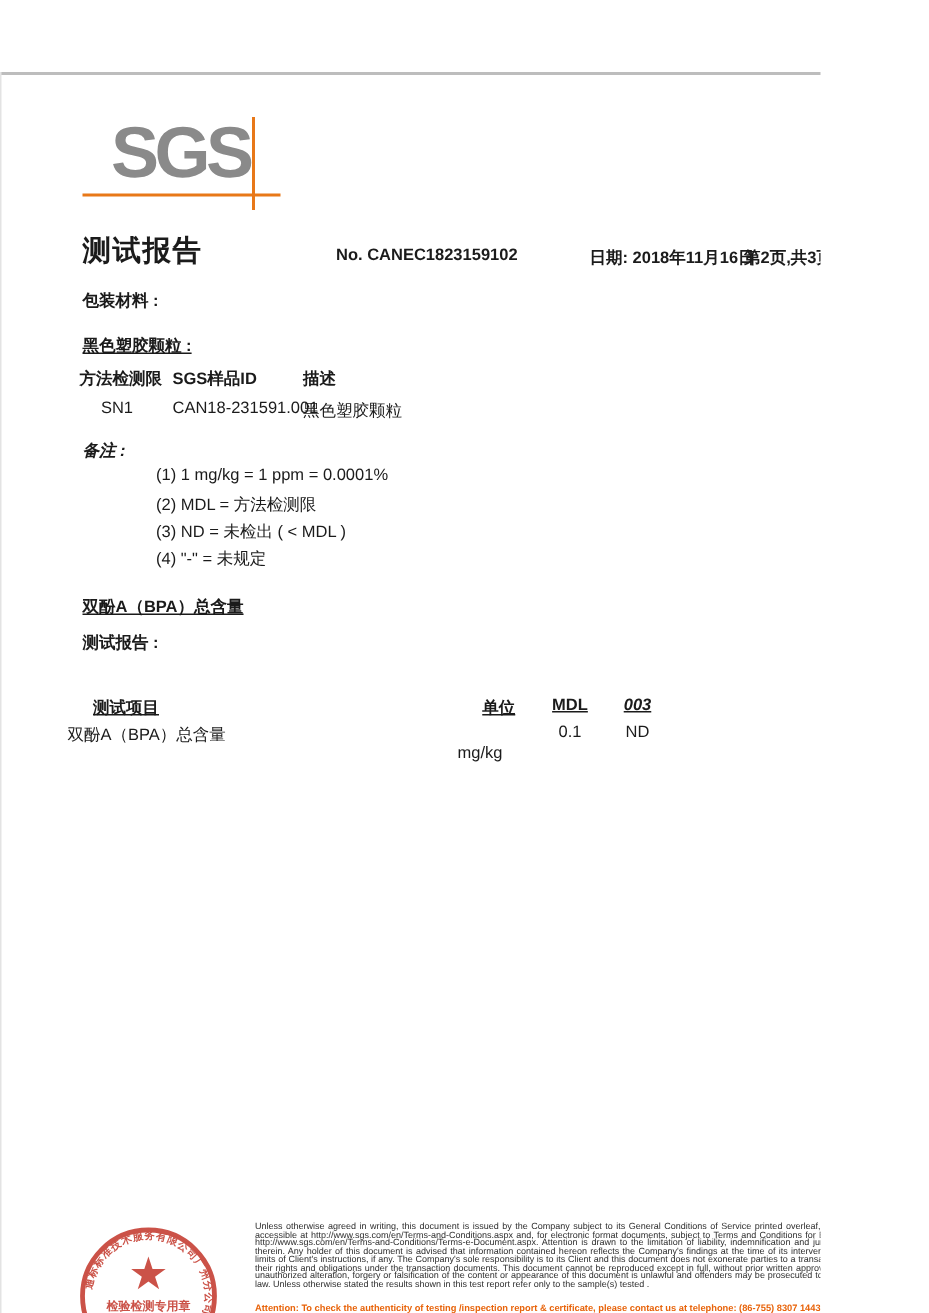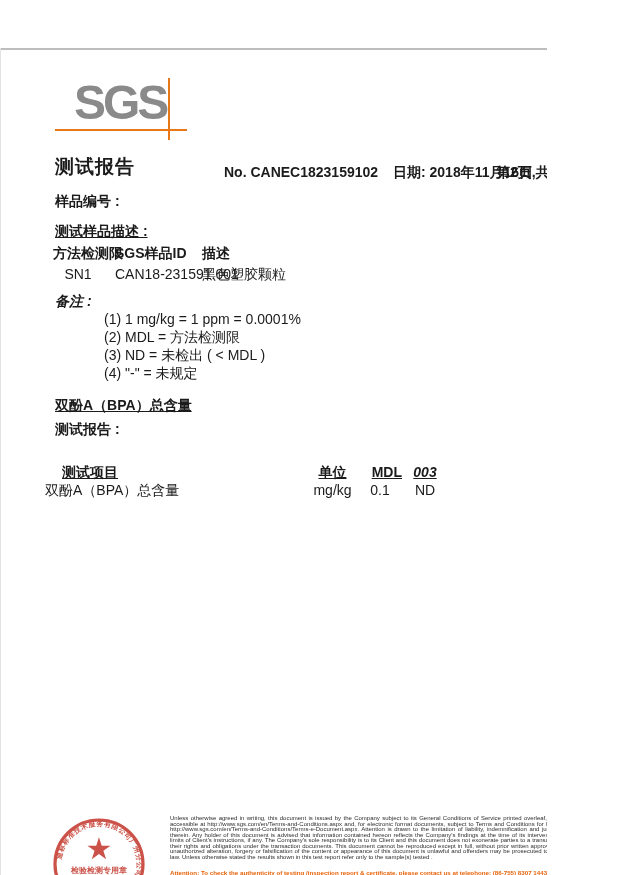--- a/index.html
+++ b/index.html
@@ -2,21 +2,21 @@
 <html><head>
 <meta charset="utf-8">
 <style>
   html,body{margin:0;padding:0;background:#ffffff;}
   .page{position:relative;width:547px;height:875px;background:#fff;overflow:hidden;
         font-family:"Liberation Sans","DejaVu Sans",sans-serif;color:#1b1b1b;margin-top:48px;}
   .edge-top{position:absolute;left:0;top:0;width:619px;height:2px;background:#bdbdbd;}
   .edge-right{position:absolute;left:611px;top:0;width:2px;height:875px;background:#b5b5b5;}
   .edge-left{position:absolute;left:0;top:0;width:1px;height:875px;background:#e3e3e3;}
 
-  .t{position:absolute;white-space:nowrap;font-size:14px;color:#1b1b1b;}
+  .t{position:absolute;white-space:nowrap;font-size:11px;color:#1b1b1b;}
 
   
   #logo-text{left:74px;top:31px;font-size:48px;font-weight:bold;color:#8a8a8a;letter-spacing:-3px;line-height:1;}
   #logo-hline{position:absolute;left:55px;top:81px;width:132px;height:2px;background:#e87818;}
   #logo-vline{position:absolute;left:168px;top:30px;width:2px;height:62px;background:#e87818;}
 
   
   #title{left:55px;top:106px;font-size:19px;font-weight:bold;letter-spacing:1px;}
   #report-no{left:224px;top:116px;font-weight:bold;}
   #date{left:393px;top:116px;font-weight:bold;}
@@ -39,24 +39,24 @@
   #rm0{top:263px;} #rm1{top:281px;} #rm2{top:299px;} #rm3{top:317px;}
 
   
   #bpa-heading{left:55px;top:349px;font-weight:bold;text-decoration:underline;}
   #method-label{left:55px;top:373px;font-weight:bold;}
   #method-text{position:absolute;left:158px;top:373px;width:424px;font-size:11.5px;line-height:19px;white-space:normal;}
 
   
   #rt-h1{left:62px;top:416px;font-weight:bold;text-decoration:underline;}
   #rt-h2{left:305px;top:416px;width:55px;text-align:center;font-weight:bold;text-decoration:underline;}
-  #rt-h3{left:358px;top:416px;width:44px;text-align:right;font-weight:bold;text-decoration:underline;}
+  #rt-h3{left:358px;top:416px;width:44px;text-align:center;font-weight:bold;text-decoration:underline;}
   #rt-h4{left:402px;top:416px;width:46px;text-align:center;font-weight:bold;font-style:italic;text-decoration:underline;}
   #rt-r1{left:45px;top:434px;}
-  #rt-r2{left:305px;top:434px;width:55px;text-align:center;}
+  #rt-r2{left:305px;top:448px;width:55px;text-align:left;}
   #rt-r3{left:358px;top:434px;width:44px;text-align:center;}
   #rt-r4{left:402px;top:434px;width:46px;text-align:center;}
 
   
   #legal{position:absolute;left:170px;top:768px;width:442px;font-size:6px;line-height:5.5px;
          color:#2e2e2e;text-align:justify;white-space:normal;}
   #attention{position:absolute;left:170px;top:822px;width:442px;font-size:6.2px;line-height:6.6px;
              color:#e8630a;font-weight:bold;white-space:normal;}
   #attention .email{text-decoration:underline;}
   #company1{left:44px;top:838px;font-size:6.2px;color:#8f8f8f;}
@@ -84,22 +84,22 @@
 
   <div class="t" id="logo-text">SGS</div>
   <div id="logo-hline"></div>
   <div id="logo-vline"></div>
 
   <div class="t" id="title">测试报告</div>
   <div class="t" id="report-no">No. CANEC1823159102</div>
   <div class="t" id="date">日期: 2018年11月16日</div>
   <div class="t" id="page-info">第2页,共3页</div>
 
-  <div class="t" id="results-label">样品编号 :</div>
-  <div class="t" id="sample-desc-label">测试样品描述 :</div>
+  <div class="t" id="results-label">包装材料 :</div>
+  <div class="t" id="sample-desc-label">黑色塑胶颗粒 :</div>
 
   <div class="t" id="st-h1">方法检测限</div>
   <div class="t" id="st-h2">SGS样品ID</div>
   <div class="t" id="st-h3">描述</div>
   <div class="t" id="st-r1">SN1</div>
   <div class="t" id="st-r2">CAN18-231591.001</div>
   <div class="t" id="st-r3">黑色塑胶颗粒</div>
 
   <div class="t" id="remarks-label">备注 :</div>
   <div class="t remark" id="rm0">(1) 1 mg/kg = 1 ppm = 0.0001%</div>

